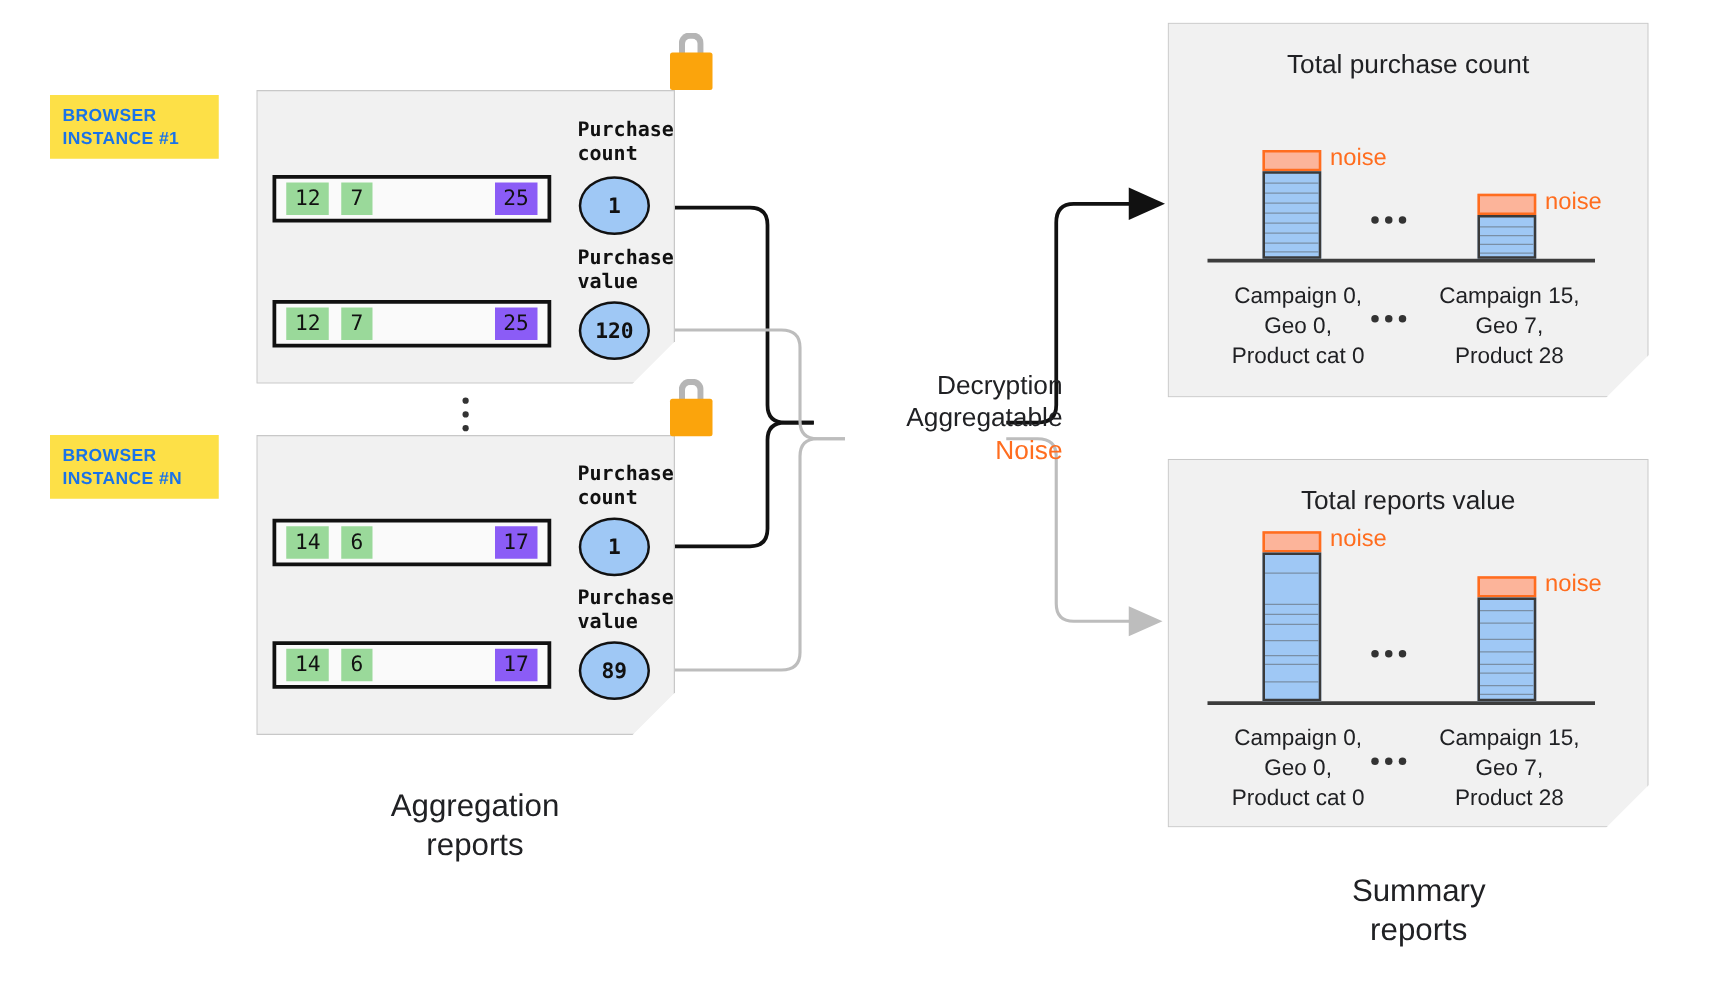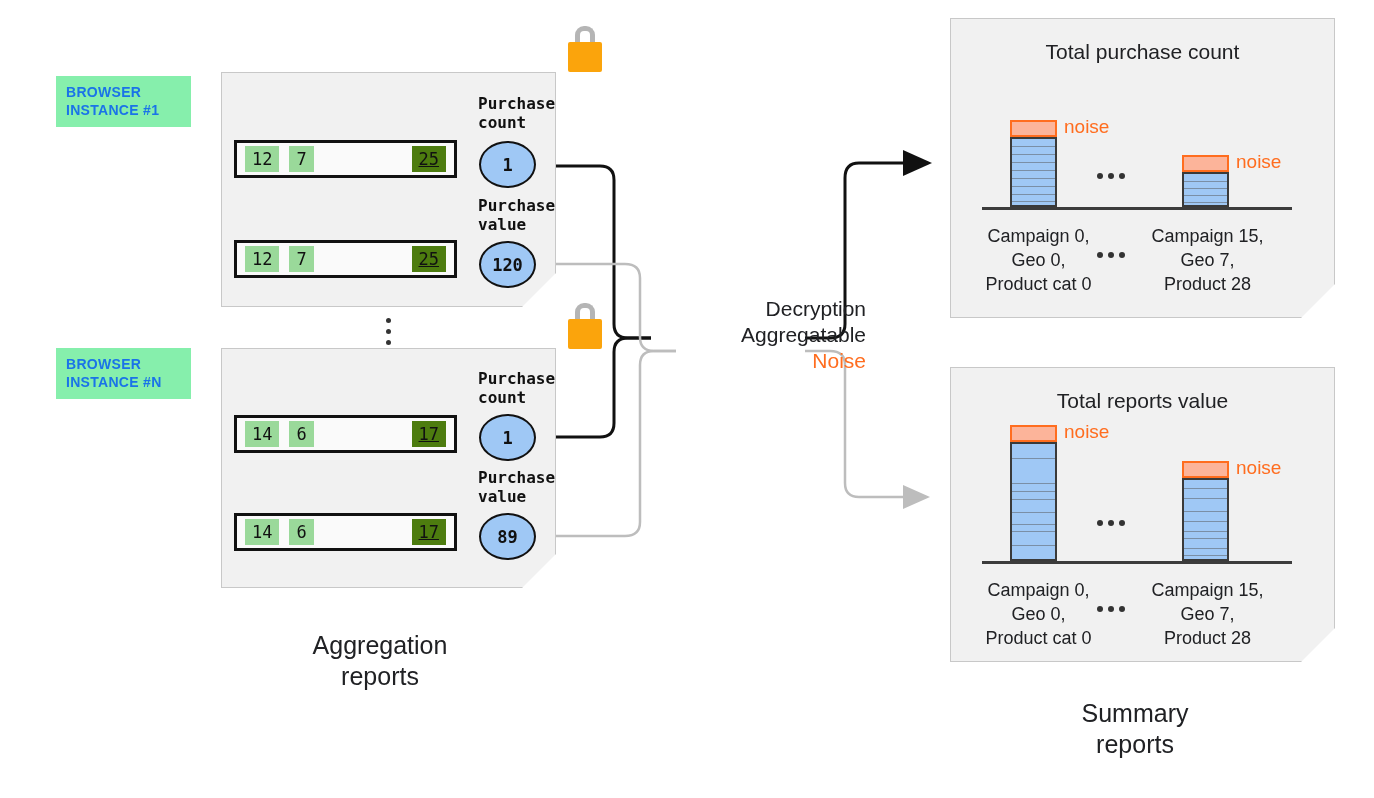--- a/index.html
+++ b/index.html
@@ -6,25 +6,25 @@
   html, body {
     margin: 0; padding: 0;
     width: 1374px; height: 798px;
     background: #ffffff;
     font-family: "Liberation Sans", sans-serif;
     overflow: hidden;
   }
   #stage { position: relative; width: 1374px; height: 798px; background: #fff; }
 
   
-  .abs { position: absolute; margin-left: 16px; }
+  .abs { position: absolute; }
 
   
   .badge {
-    background: #86efac;
+    background: #fde047;
     color: #1a73e8;
     font-weight: bold;
     font-size: 14px;
     line-height: 18px;
     letter-spacing: .3px;
     padding: 7px 10px 8px 10px;
     white-space: pre-line;
   }
 
   
@@ -44,21 +44,21 @@
   }
   .cell {
     font-family: "DejaVu Sans Mono", monospace;
     font-size: 17px;
     color: #111;
     height: 26px;
     line-height: 26px;
     padding: 0 7px;
   }
   .cell.green { background: #9ad99a; }
-  .cell.yellow { background: #4d7c0f; text-decoration: underline; }
+  .cell.yellow { background: #8b5cf6; }
   .spacer { flex: 1 1 auto; }
 
   
   .metric-label {
     font-family: "DejaVu Sans Mono", monospace;
     font-weight: bold;
     font-size: 16px;
     line-height: 19px;
     color: #111;
     white-space: pre-line;

